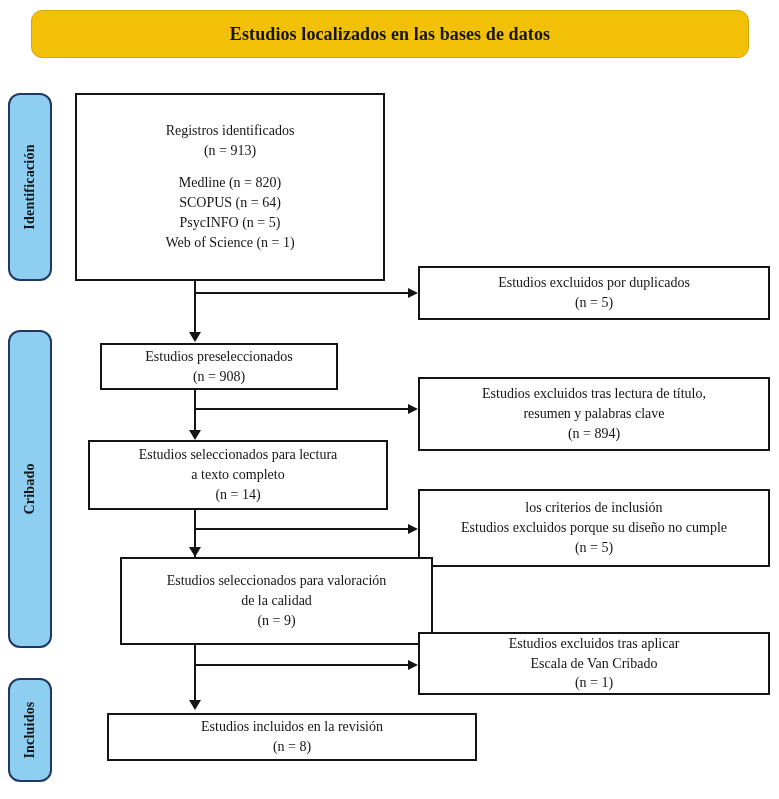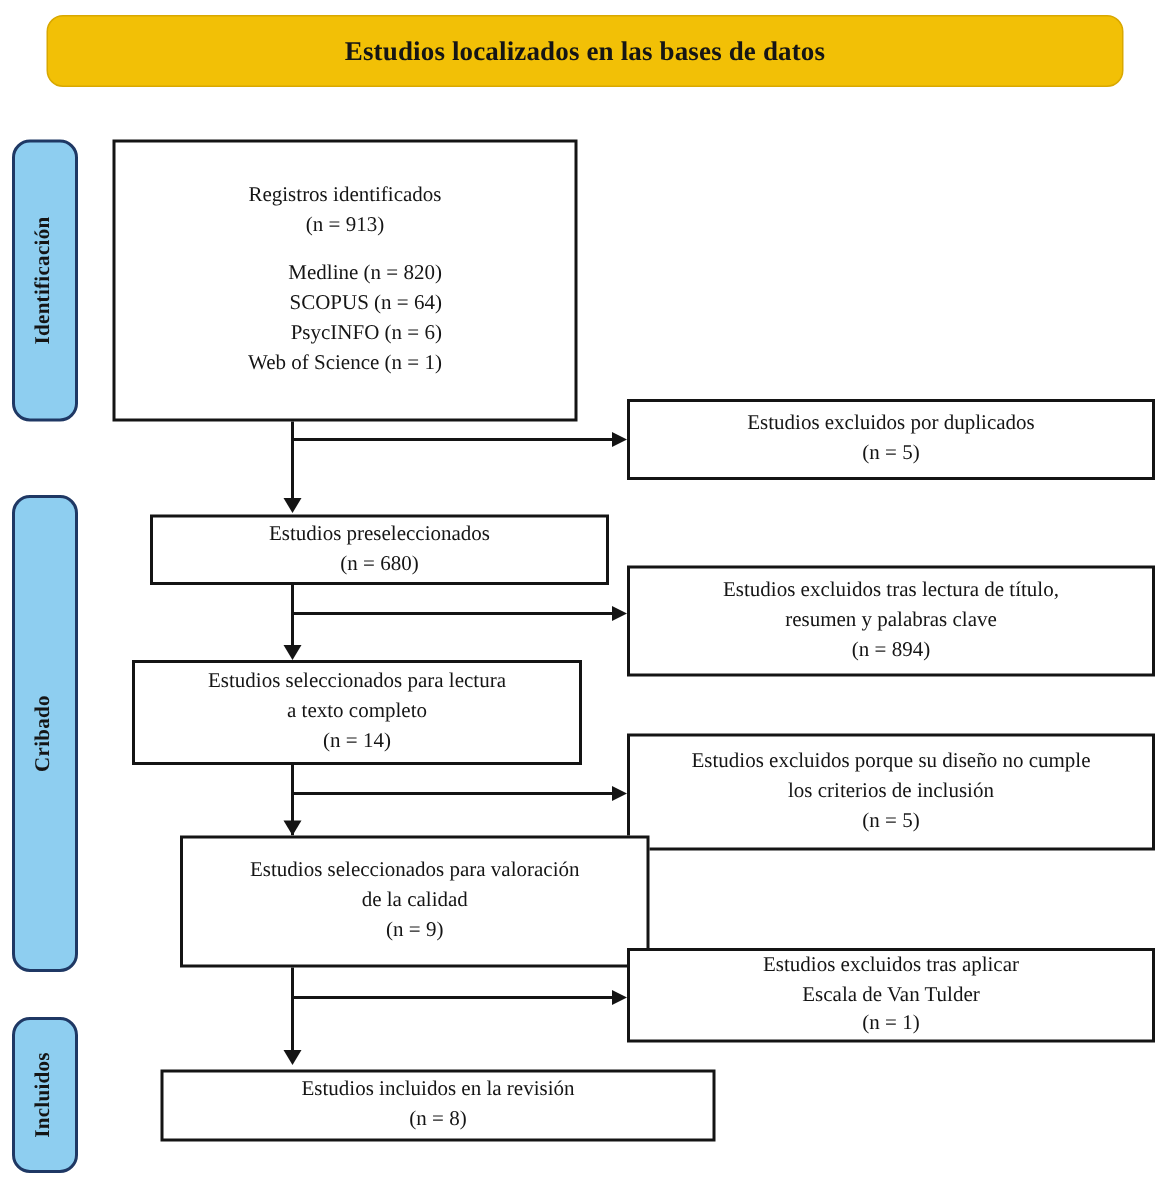--- a/index.html
+++ b/index.html
@@ -79,21 +79,21 @@
   }
   .flow-box .line {
     font-size: 14px;
     line-height: 1.42;
     color: #151515;
     white-space: nowrap;
   }
   .src-list {
     display: flex;
     flex-direction: column;
-    align-items: flex-end;
+    align-items: center;
     margin-top: 12px;
   }
   .src-list .line {
     text-align: left;
   }
 
   
   .conn {
     position: absolute;
     background: #141414;
@@ -138,38 +138,38 @@
   <div class="stage-label" style="left:8px; top:678px; width:44px; height:104px;">
     <span class="stage-text">Incluidos</span>
   </div>
 
   <div class="flow-box" style="left:75px; top:93px; width:310px; height:188px;">
     <span class="line">Registros identificados</span>
     <span class="line">(n = 913)</span>
     <div class="src-list">
       <span class="line">Medline (n = 820)</span>
       <span class="line">SCOPUS (n = 64)</span>
-      <span class="line">PsycINFO (n = 6)</span>
+      <span class="line">PsycINFO (n = 5)</span>
       <span class="line">Web of Science (n = 1)</span>
     </div>
   </div>
 
   <div class="conn v" style="left:194px; top:281px; height:56px;"></div>
   <div class="conn h" style="left:194px; top:292px; width:216px;"></div>
   <div class="arrow-right" style="left:408px; top:288px;"></div>
   <div class="arrow-down" style="left:189px; top:332px;"></div>
 
   <div class="flow-box" style="left:418px; top:266px; width:352px; height:54px;">
     <span class="line">Estudios excluidos por duplicados</span>
     <span class="line">(n = 5)</span>
   </div>
 
-  <div class="flow-box" style="left:100px; top:343px; width:306px; height:47px;">
+  <div class="flow-box" style="left:100px; top:343px; width:238px; height:47px;">
     <span class="line">Estudios preseleccionados</span>
-    <span class="line">(n = 680)</span>
+    <span class="line">(n = 908)</span>
   </div>
 
   <div class="conn v" style="left:194px; top:390px; height:45px;"></div>
   <div class="conn h" style="left:194px; top:408px; width:216px;"></div>
   <div class="arrow-right" style="left:408px; top:404px;"></div>
   <div class="arrow-down" style="left:189px; top:430px;"></div>
 
   <div class="flow-box" style="left:418px; top:377px; width:352px; height:74px;">
     <span class="line">Estudios excluidos tras lectura de título,</span>
     <span class="line">resumen y palabras clave</span>
@@ -181,39 +181,39 @@
     <span class="line">a texto completo</span>
     <span class="line">(n = 14)</span>
   </div>
 
   <div class="conn v" style="left:194px; top:510px; height:47px;"></div>
   <div class="conn h" style="left:194px; top:528px; width:216px;"></div>
   <div class="arrow-right" style="left:408px; top:524px;"></div>
   <div class="arrow-down" style="left:189px; top:547px;"></div>
 
   <div class="flow-box" style="left:418px; top:489px; width:352px; height:78px;">
+    <span class="line">los criterios de inclusión</span>
     <span class="line">Estudios excluidos porque su diseño no cumple</span>
-    <span class="line">los criterios de inclusión</span>
     <span class="line">(n = 5)</span>
   </div>
 
   <div class="flow-box" style="left:75px; top:557px; width:313px; height:88px;margin-left:45px;">
     <span class="line">Estudios seleccionados para valoración</span>
     <span class="line">de la calidad</span>
     <span class="line">(n = 9)</span>
   </div>
 
   <div class="conn v" style="left:194px; top:645px; height:58px;"></div>
   <div class="conn h" style="left:194px; top:664px; width:216px;"></div>
   <div class="arrow-right" style="left:408px; top:660px;"></div>
   <div class="arrow-down" style="left:189px; top:700px;"></div>
 
   <div class="flow-box" style="left:418px; top:632px; width:352px; height:63px;">
     <span class="line">Estudios excluidos tras aplicar</span>
-    <span class="line">Escala de Van Tulder</span>
+    <span class="line">Escala de Van Cribado</span>
     <span class="line">(n = 1)</span>
   </div>
 
   <div class="flow-box" style="left:75px; top:713px; width:370px; height:48px;margin-left:32px;">
     <span class="line">Estudios incluidos en la revisión</span>
     <span class="line">(n = 8)</span>
   </div>
 
 </div>
 

